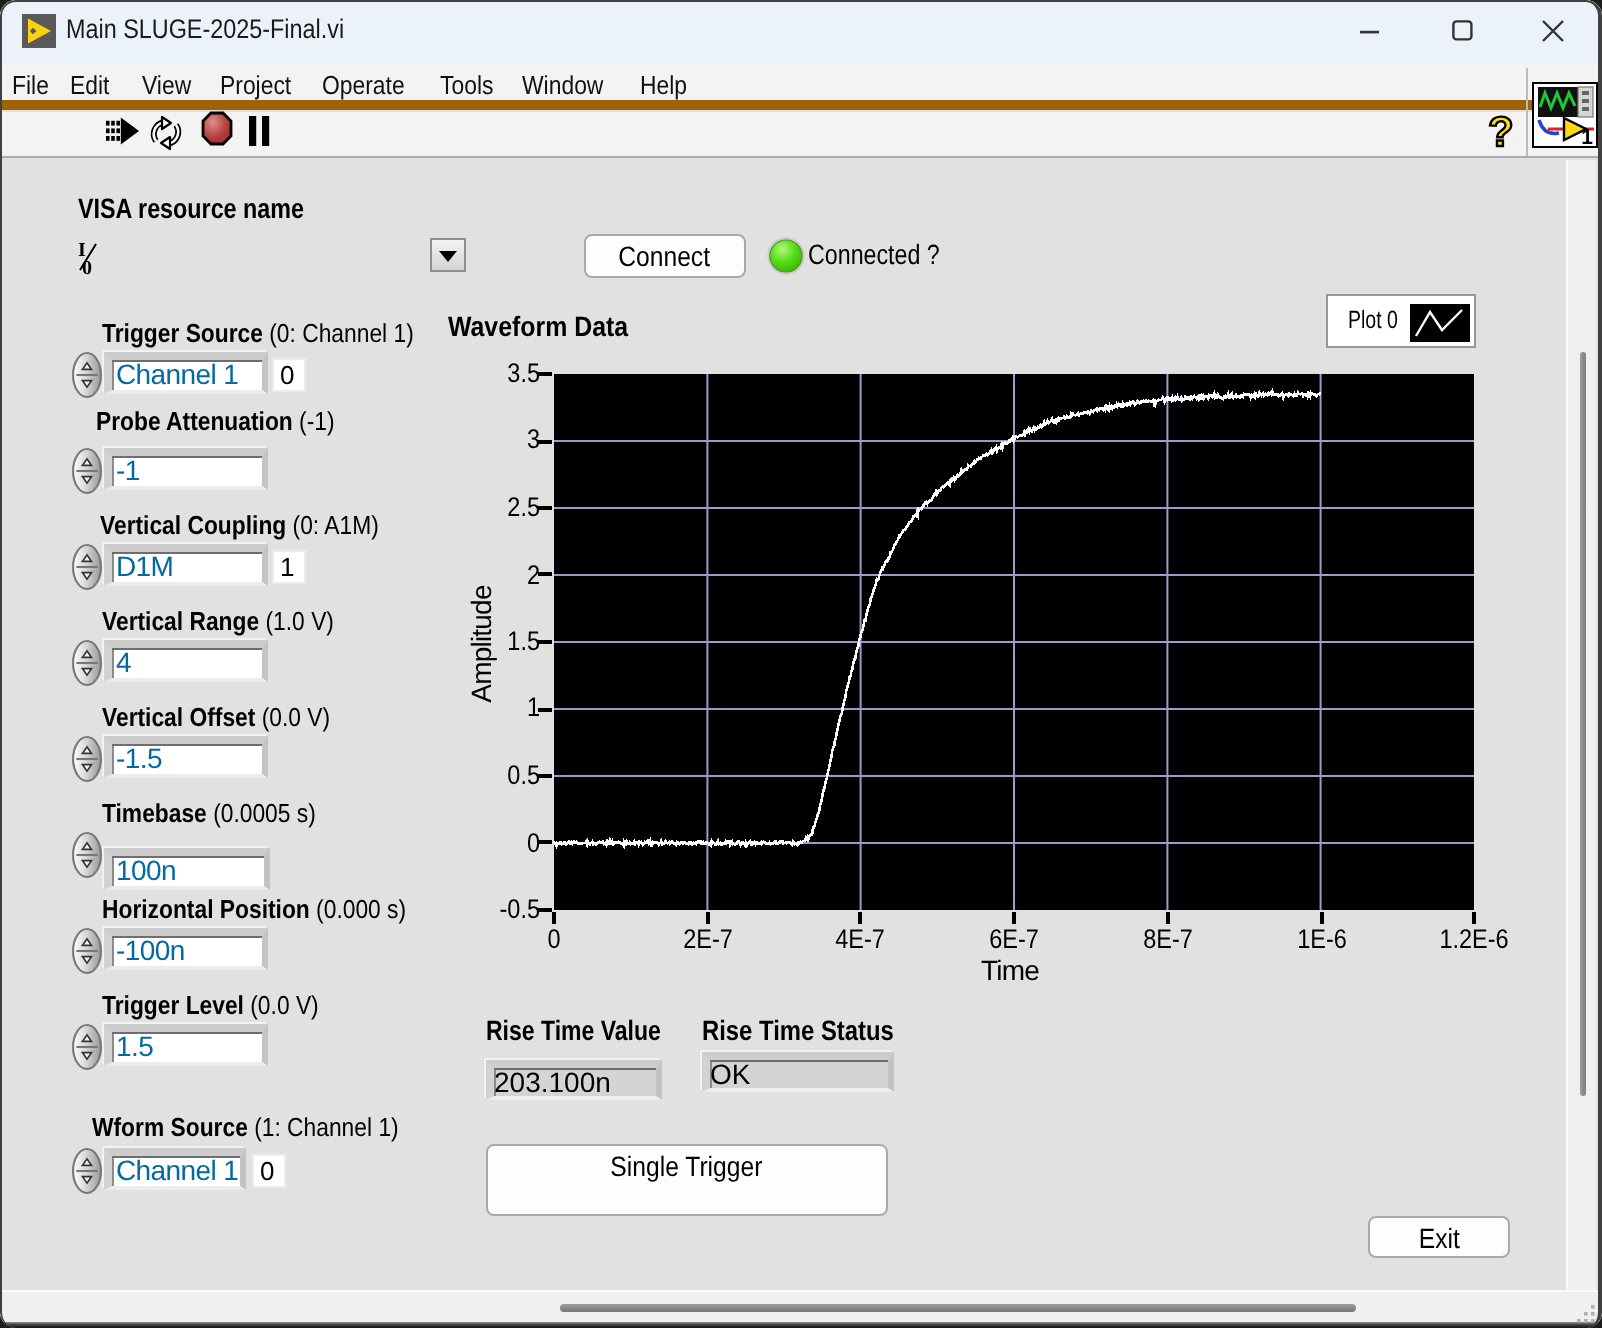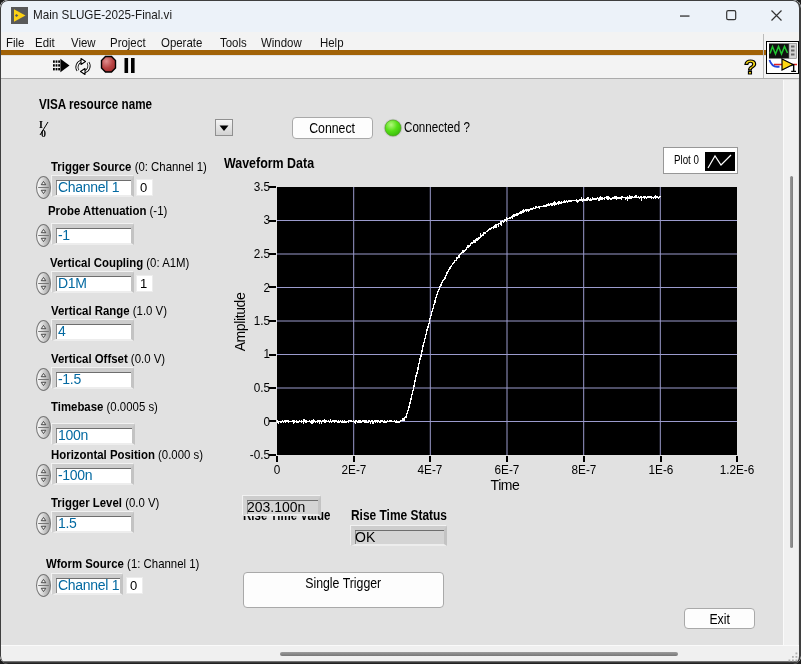--- a/index.html
+++ b/index.html
@@ -337,21 +337,21 @@
     <div class="xtick" style="left:660px"></div>
     <div class="xlab" style="left:712px">1.2E-6</div>
     <div class="xtick" style="left:736px"></div>
  <div class="abs" style="left:237px;top:286px;width:14px;height:70px;">
       <div style="position:absolute;left:-26px;top:28px;transform:rotate(-90deg);font-size:14px;letter-spacing:-0.4px;white-space:nowrap;">Amplitude</div>
     </div>
  <div class="abs" style="left:480px;top:477px;width:50px;text-align:center;font-size:14px;letter-spacing:-0.4px">Time</div>
 
  <div class="blab" style="left:243px;top:507px;transform:scaleX(0.822)">Rise Time Value</div>
  <div class="blab" style="left:351px;top:507px;transform:scaleX(0.852)">Rise Time Status</div>
- <div class="ind" style="left:243px;top:496px;width:78px">203.100n</div>
+ <div class="ind" style="left:243px;top:530px;width:88px">203.100n</div>
  <div class="ind" style="left:351px;top:526px;width:96px">OK</div>
  <div class="btn" style="left:243px;top:572px;width:201px;height:36px;line-height:21px"><span>Single Trigger</span></div>
  <div class="btn" style="left:684px;top:608px;width:71px;height:21px;line-height:20px"><span>Exit</span></div>
 
  <div id="bottomstrip"></div>
  <div class="abs" style="left:0;top:661px;width:801px;height:3px;background:linear-gradient(#8f8f8f,#3a3a3a 50%,#161616)"></div>
  <div class="abs" style="left:280px;top:652px;width:398px;height:4px;background:linear-gradient(#9c9c9c,#777);border-radius:2px"></div>
  <svg class="abs" style="left:787px;top:650px" width="12" height="12">
       <g fill="#b0b0b0">
         <rect x="8.5" y="2.5" width="1.8" height="1.8"></rect>

